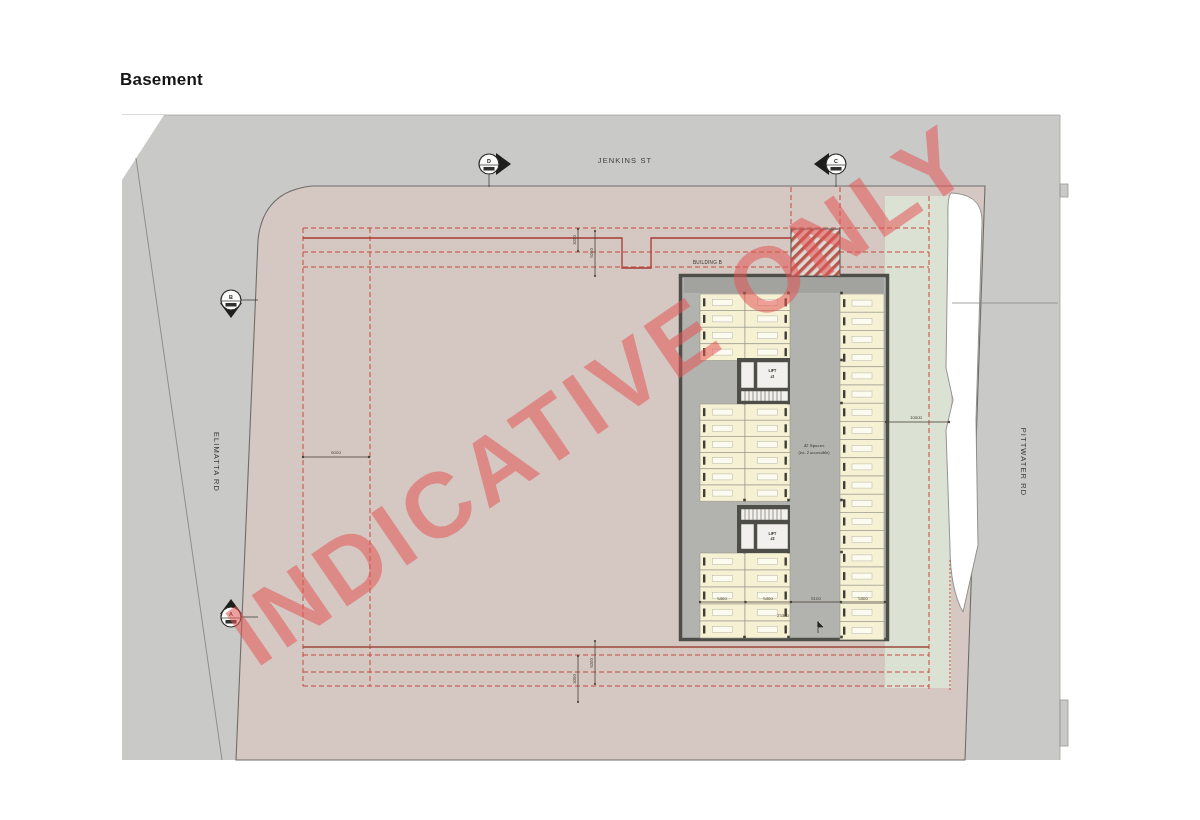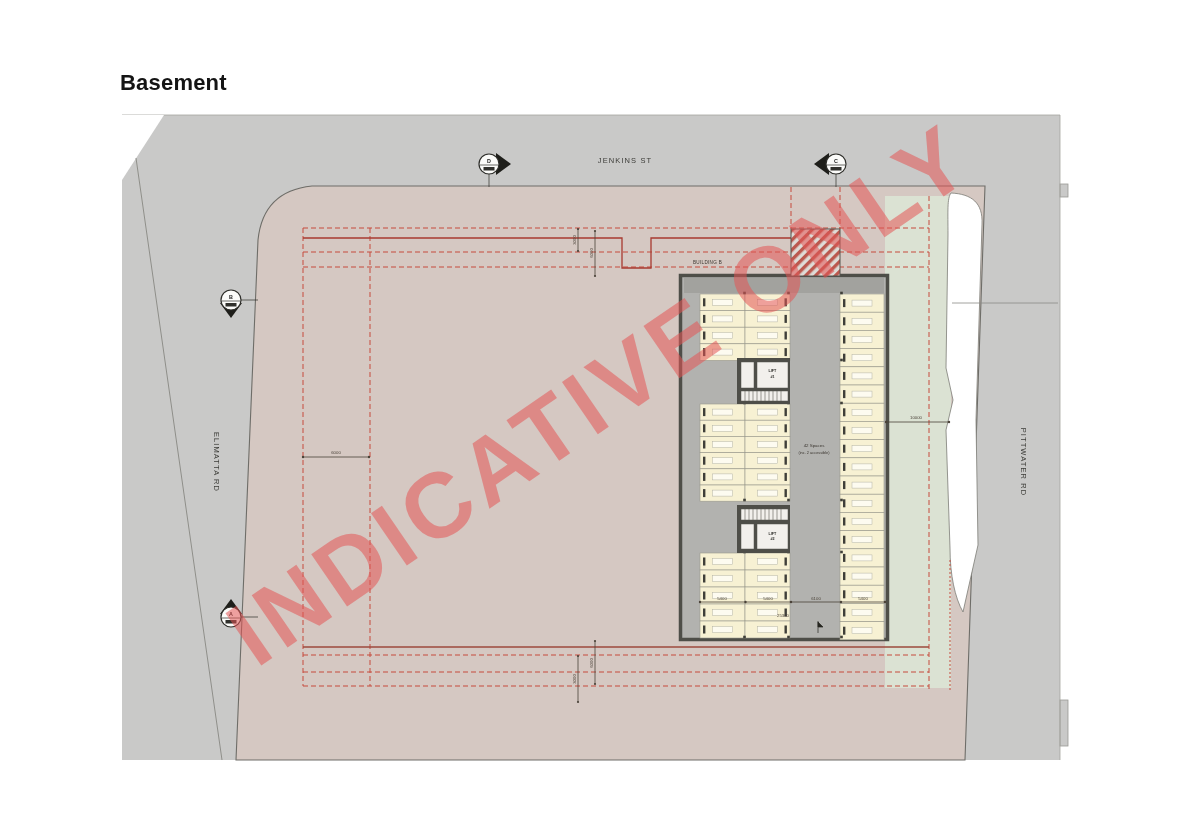--- a/index.html
+++ b/index.html
@@ -1,17 +1,17 @@
 <!DOCTYPE html>
 <html style="--c-road: #c9c9c8; --c-site: #d5c8c2; --c-landscape: #dbe2d3; --c-verge: #ffffff; --c-floor: #b2b2af; --c-floor_dark: #a2a29e; --c-wall: #4e4e48; --c-bay: #f7f1d3; --c-bay_mark: #fdfbf0; --c-bay_stroke: #98988c; --c-tick: #3f3f39; --c-red_dash: #c64a3c; --c-red_solid: #a83a30; --c-dim: #4a4238; --c-watermark: rgba(227,85,85,0.55);"><head>
 <meta charset="utf-8">
 <style>
   html,body{margin:0;padding:0;background:#ffffff;font-family:"Liberation Sans",sans-serif;}
   .stage{position:relative;width:1200px;height:820px;background:#fff;overflow:hidden;}
-  .page-title{position:absolute;left:120px;top:70px;margin:0;font-size:22px;font-weight:700;color:#141414;letter-spacing:.2px;}
+  .page-title{position:absolute;left:120px;top:70px;margin:0;font-size:17px;font-weight:700;color:#141414;letter-spacing:.2px;}
   svg{position:absolute;left:0;top:0;font-family:"Liberation Sans",sans-serif;}
   .road{fill:var(--c-road,#c9c9c8);}
   .kerb{stroke:#8f8f8a;stroke-width:1;fill:none;}
   .edge{stroke:#a5a5a0;stroke-width:.8;fill:none;}
   .site{fill:var(--c-site,#d5c8c2);stroke:#6e6d68;stroke-width:1.1;}
   .green{fill:var(--c-landscape,#dbe2d3);}
   .verge{fill:var(--c-verge,#ffffff);stroke:#7c7c76;stroke-width:.8;}
   .bldg{fill:var(--c-floor,#b2b2af);stroke:var(--c-wall,#4e4e48);stroke-width:3.5;}
   .band{fill:var(--c-floor_dark,#a2a29e);}
   .core{fill:var(--c-wall,#4e4e48);}

